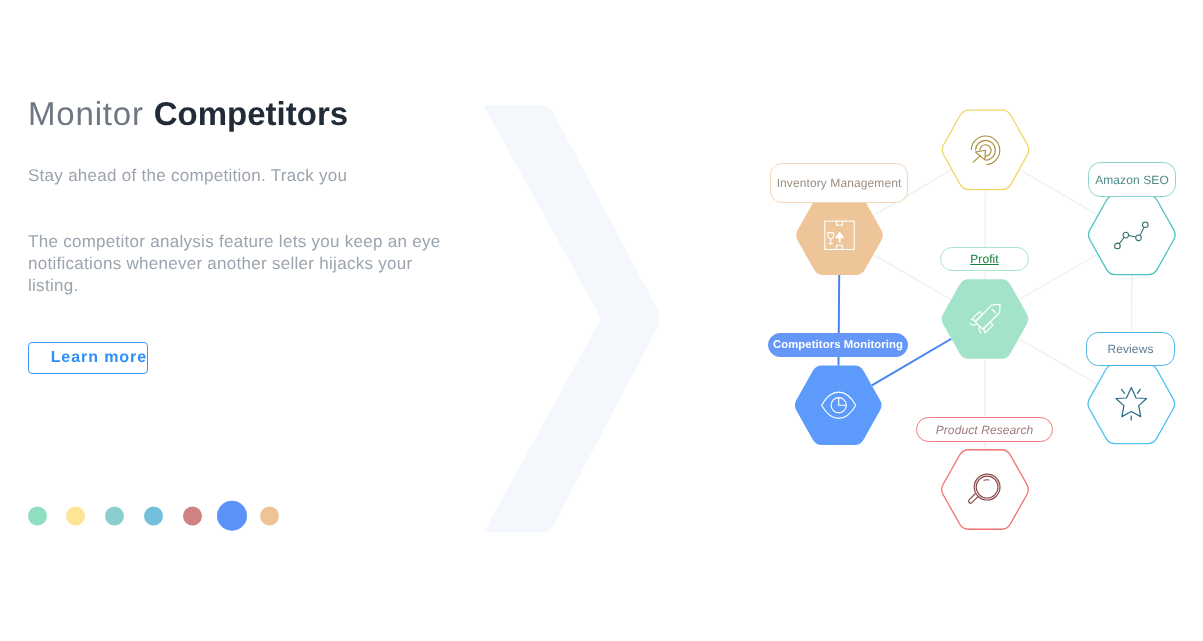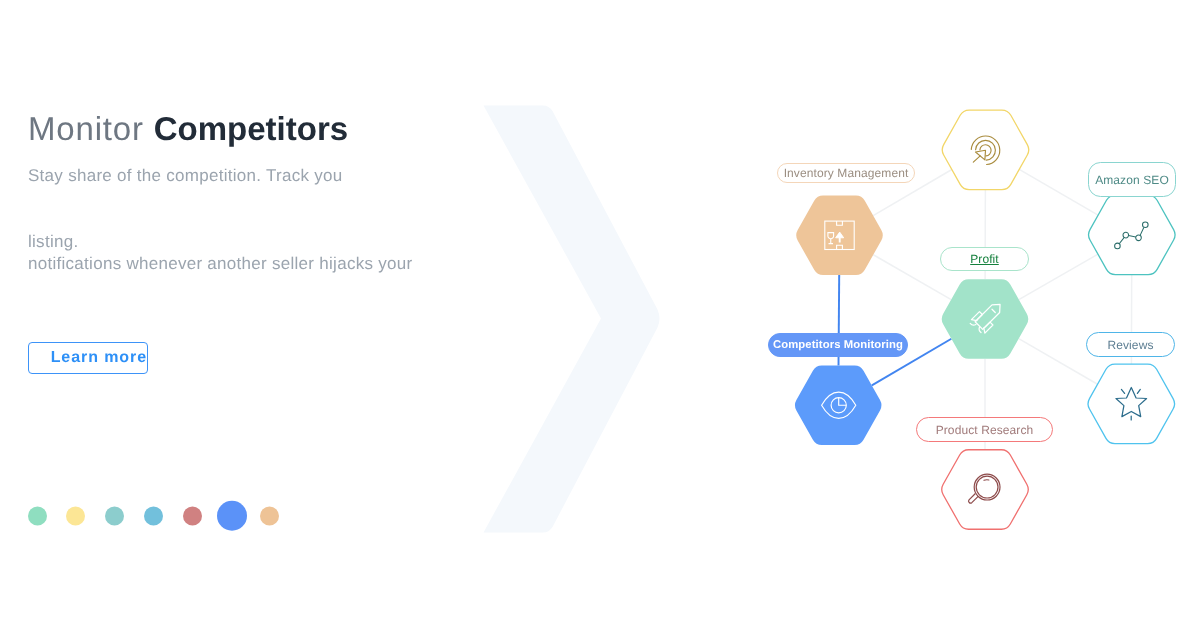--- a/index.html
+++ b/index.html
@@ -6,21 +6,21 @@
   html,body { width:1203px; height:641px; background:#ffffff; overflow:hidden; }
   body { font-family:"Liberation Sans", sans-serif; -webkit-font-smoothing:antialiased;
          text-rendering:geometricPrecision; }
   .stage { position:relative; width:1203px; height:641px; background:#fff; }
 
   
   .chevron { position:absolute; left:0; top:0; }
 
   
   .copy { position:absolute; left:28px; top:0; width:440px; }
-  h1.title { position:absolute; left:0; top:110px; font-size:33px; font-weight:300; color:#6e7782;
+  h1.title { position:absolute; left:0; top:95px; font-size:33px; font-weight:300; color:#6e7782;
              letter-spacing:0.82px; line-height:38px; white-space:nowrap; }
   h1.title b { font-weight:700; color:#222c38; letter-spacing:0px;}
   .para { position:absolute; left:0; font-size:17px; line-height:22px; color:#9ba4ae;
           font-weight:400; letter-spacing:0.28px; white-space:nowrap;}
   .para.p1 { top:165px; }
   .para.p2 { top:231px; }
   .btn { position:absolute; left:0; top:342px; display:block; width:120px; height:32px;
          border:1.5px solid #3d93f8; color:#2e90f7; border-radius:4px; background:#fff;
          font-size:16px; font-weight:700; letter-spacing:0.92px; line-height:29px;
          text-align:right; text-decoration:none;}
@@ -39,25 +39,26 @@
 <body>
 
 <div class="stage">
   <svg class="chevron" width="1203" height="641" viewBox="0 0 1203 641">
     <path d="M483.5 105.5 L543 105.5 Q549 105.5 552.5 111 L657.5 309.5 Q661.5 318.5 657.5 327.5 L552.5 527 Q549 532.5 543 532.5 L483.5 532.5 L601 318.5 Z" fill="#f4f8fc"></path>
   </svg>
 
   <div class="copy">
     <h1 class="title"><span>Monitor </span><b>Competitors</b></h1>
     <div class="para p1">
-        <div>Stay share of the competition. Track you</div>
+        <div>Stay ahead of the competition. Track you</div>
       </div>
     <div class="para p2">
+        <div>The competitor analysis feature lets you keep an eye</div>
+        <div>notifications whenever another seller hijacks your</div>
         <div>listing.</div>
-        <div>notifications whenever another seller hijacks your</div>
       </div>
     <a class="btn">Learn more</a>
   </div>
 
   <div class="dots">
       <span class="dot" style="background: rgb(143, 222, 192); width: 19px; height: 19px; left: -0.4px;"></span>
       <span class="dot" style="background: rgb(252, 230, 149); width: 19px; height: 19px; left: 37.7px;"></span>
       <span class="dot" style="background: rgb(140, 205, 205); width: 19px; height: 19px; left: 76.9px;"></span>
       <span class="dot" style="background: rgb(114, 192, 220); width: 19px; height: 19px; left: 116.4px;"></span>
       <span class="dot" style="background: rgb(208, 129, 129); width: 19px; height: 19px; left: 154.9px;"></span>
@@ -160,20 +161,20 @@
       <g transform="translate(985,489.5)">
     <g fill="none" stroke="#8d4a4a" stroke-width="1.2">
       <circle cx="2.1" cy="-2.4" r="12.9"></circle>
       <circle cx="2.1" cy="-2.4" r="10.9"></circle>
       <path d="M -6.8 6.8 L -13.2 13.2 A 2.0 2.0 0 0 1 -16.0 10.4 L -9.6 4.0" stroke-linejoin="round"></path>
       <path d="M -1.1 -9.2 A 8.4 8.4 0 0 1 3.9 -9.5" stroke-width="1.05" stroke-linecap="round"></path>
     </g>
       </g>
     </svg>
   <div id="pills">
-      <div class="pill" style="left: 770px; top: 163px; width: 138px; height: 20px; border-radius: 12px; border-color: rgb(244, 214, 185); color: rgb(155, 142, 130); margin-left: 7px;">Inventory Management</div>
+      <div class="pill" style="left: 770px; top: 163px; width: 138px; height: 40px; border-radius: 12px; border-color: rgb(244, 214, 185); color: rgb(155, 142, 130);">Inventory Management</div>
       <div class="pill" style="left: 1088px; top: 162px; width: 88px; height: 35px; border-radius: 12.5px; border-color: rgb(138, 213, 208); color: rgb(78, 138, 134);">Amazon SEO</div>
       <div class="pill" style="left: 940px; top: 247px; width: 89px; height: 24px; border-radius: 12px; border-color: rgb(169, 228, 203); color: #15803d; text-decoration: underline;">Profit</div>
       <div class="pill" style="left: 768px; top: 333px; width: 140px; height: 24px; border-radius: 12px; border-color: rgb(100, 151, 247); background: rgb(100, 151, 247); font-weight: 700; font-size: 11.3px; letter-spacing: 0.1px; color: rgb(255, 255, 255);">Competitors Monitoring</div>
-      <div class="pill" style="left: 1086px; top: 332px; width: 89px; height: 25px; border-radius: 12.5px; border-color: rgb(79, 181, 232); color: rgb(93, 126, 146);">Reviews</div>
-      <div class="pill" style="left: 916px; top: 417px; width: 137px; height: 25px; border-radius: 12.5px; border-color: rgb(244, 121, 122); color: rgb(160, 122, 122);">Product Research</div>
+      <div class="pill" style="left: 1086px; top: 332px; width: 89px; height: 34px; border-radius: 12.5px; border-color: rgb(79, 181, 232); color: rgb(93, 126, 146);">Reviews</div>
+      <div class="pill" style="left: 916px; top: 417px; width: 137px; height: 25px; border-radius: 12.5px; border-color: rgb(244, 121, 122); color: rgb(160, 122, 122); font-style: italic;">Product Research</div>
     </div>
 </div>
 
 </body></html>

